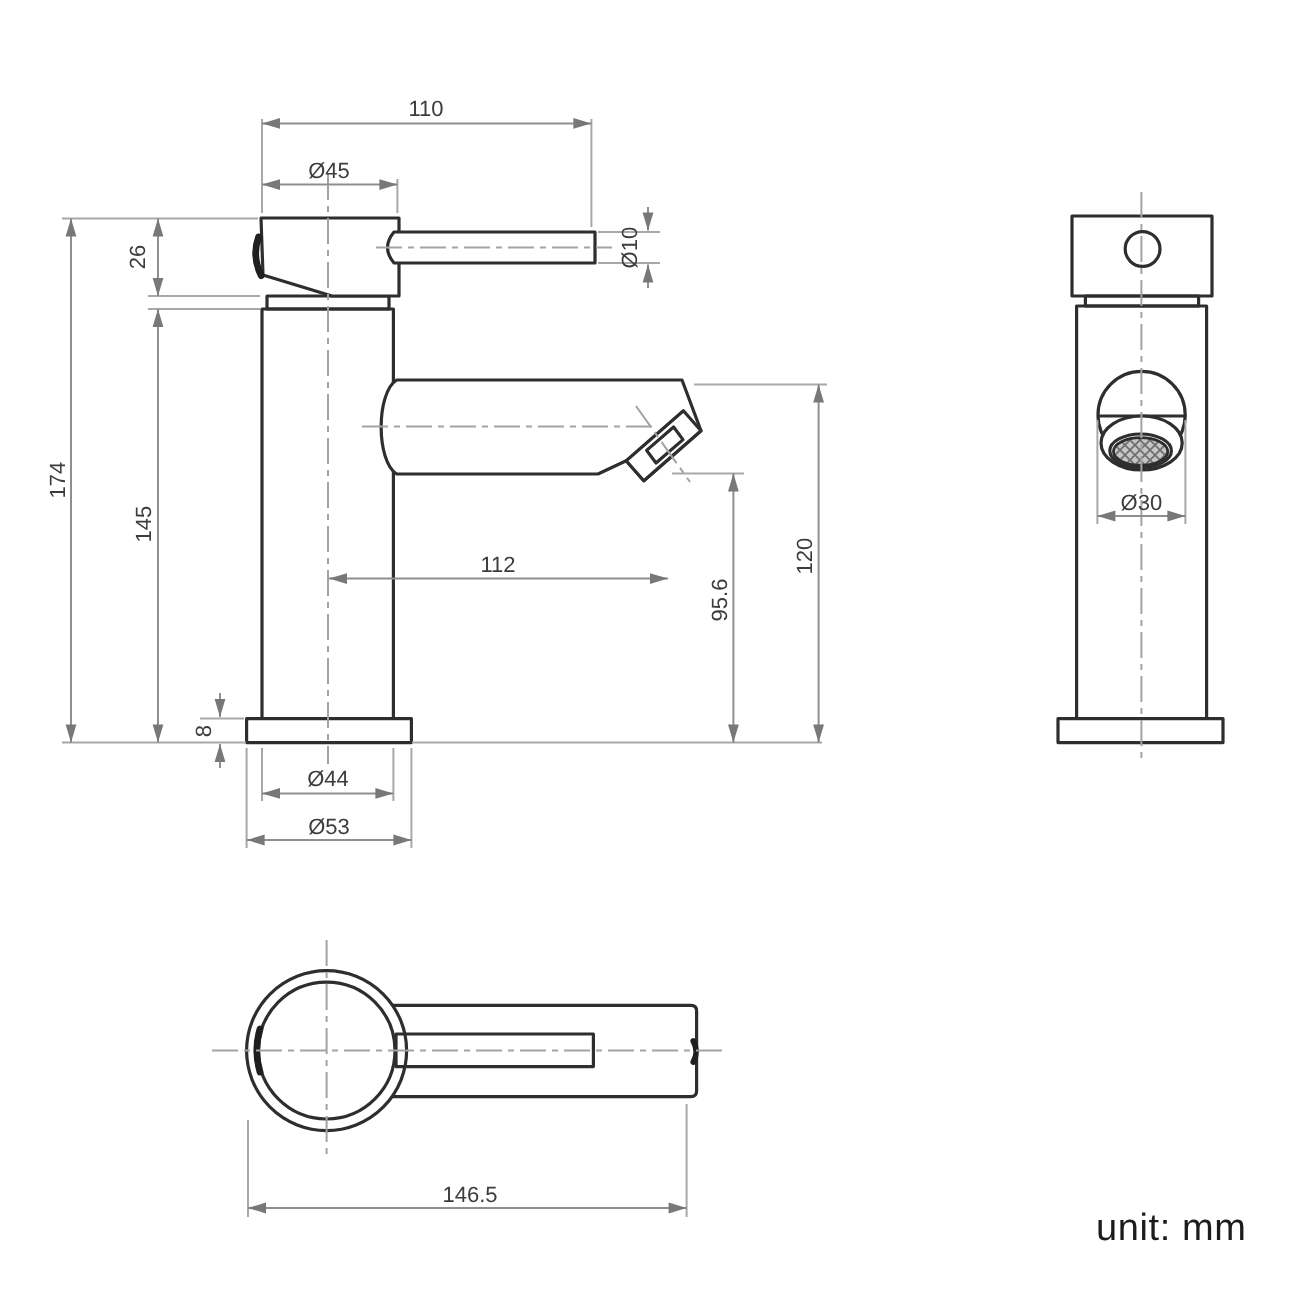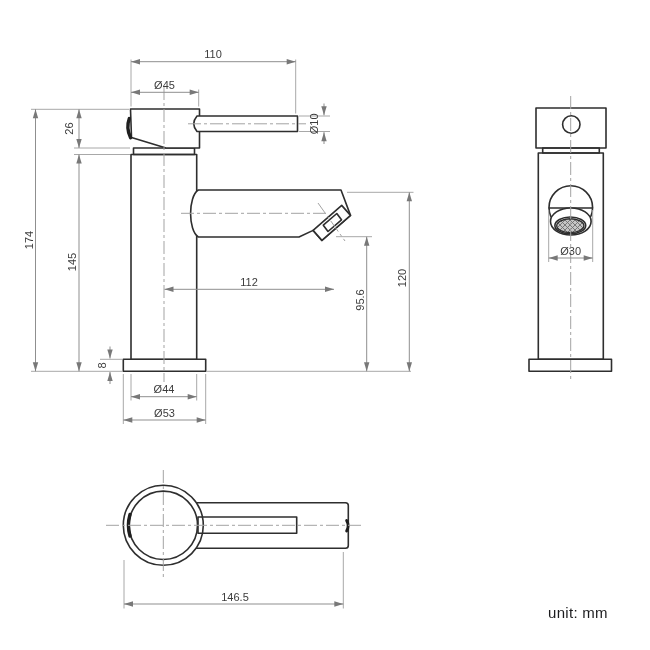--- a/index.html
+++ b/index.html
@@ -6,21 +6,21 @@
   #stage{position:relative;width:628px;height:650px;background:#ffffff;
          font-family:"Liberation Sans",sans-serif;text-align:right;}
   svg{position:absolute;left:0;top:0;}
   .obj{stroke:#2e2e2e;stroke-width:1.6;fill:none;stroke-linejoin:round;stroke-linecap:round;}
   .objf{stroke:#2e2e2e;stroke-width:1.6;fill:#ffffff;stroke-linejoin:round;}
   .thick{stroke:#1f1f1f;stroke-width:3.4;fill:none;stroke-linecap:round;}
   .dim{stroke:#8f8f8f;stroke-width:1;fill:none;}
   .ext{stroke:#a8a8a8;stroke-width:1;fill:none;}
   .cl{stroke:#a3a3a3;stroke-width:1;fill:none;stroke-dasharray:13 3 3 3;}
   .lbl{font-size:11px;fill:#3c3c3c;text-anchor:middle;}
-  #unit-label{position:absolute;left:548px;top:604px;font-size:15px;color:#1c1c1e;
+  #unit-label{position:absolute;left:548px;top:604px;font-size:19px;color:#1c1c1e;
               letter-spacing:0.3px;}
 </style>
 </head>
 <body>
 
 <div id="stage">
 <svg width="650" height="650" viewBox="0 0 650 650">
   <defs>
     <marker id="arr" viewBox="0 0 10 8" markerWidth="10" markerHeight="8" refX="9.5" refY="4" orient="auto">
       <path d="M0.5,1.3 L9.5,4 L0.5,6.7 Z" fill="#787878"></path>

